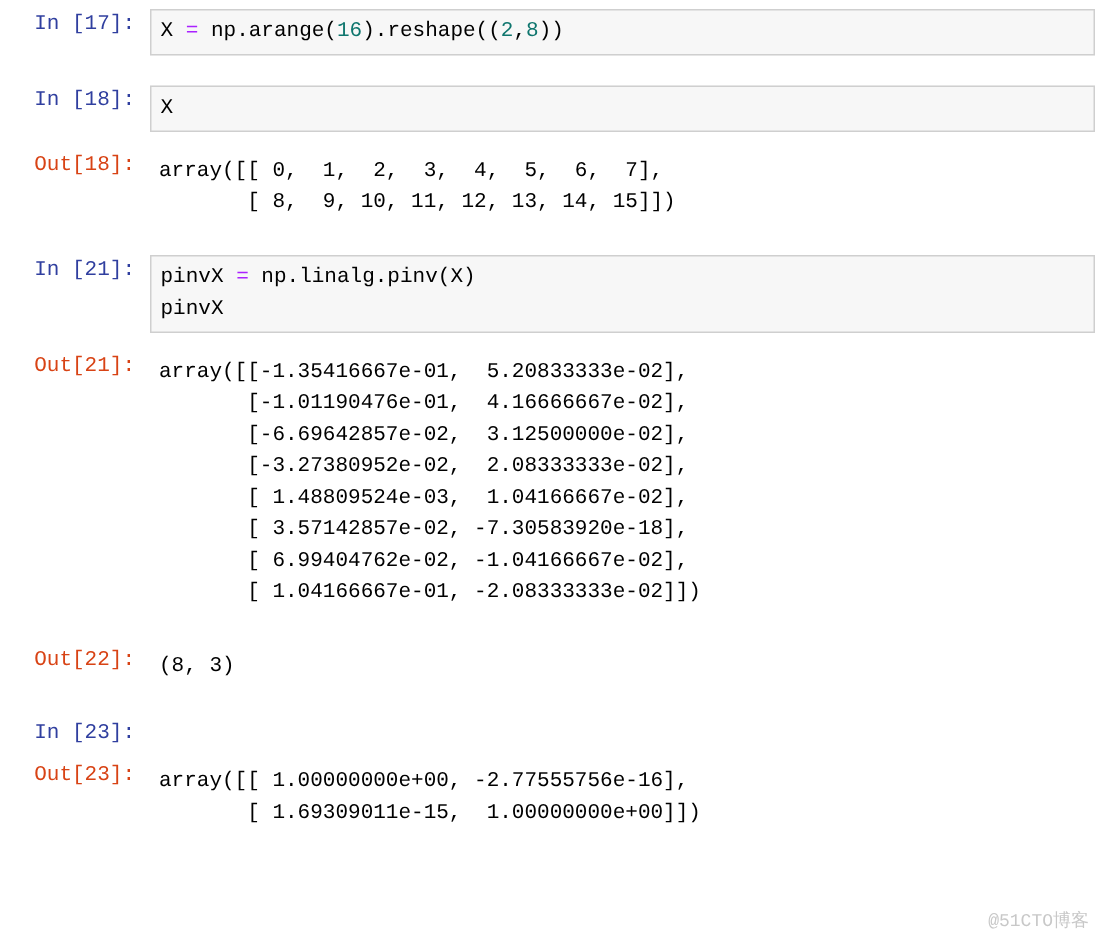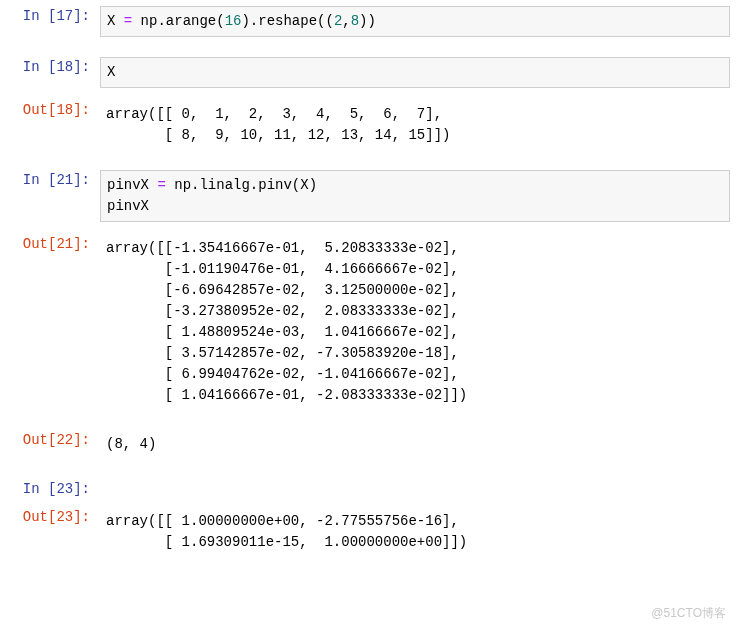--- a/index.html
+++ b/index.html
@@ -40,21 +40,21 @@
       margin: 2px 8px 2px 0;
     }
     .tok-op { color: #aa22ff; }
     .tok-num { color: #0f766e; }
     .watermark {
       position: fixed;
       right: 12px;
       bottom: 6px;
       color: #c8c8c8;
       font-size: 12px;
-      font-family: Liberation Sans, sans-serif;
+      font-family: Liberation Mono, monospace;
     }
     .gap { height: 8px; }
   </style>
 </head>
 <body>
 
 <div id="root">
     <div class="cell">
       <div class="prompt prompt-in">In  [17]:</div>
       <div class="content input-area">X <span class="tok-op">=</span> np.arange(<span class="tok-num">16</span>).reshape((<span class="tok-num">2</span>,<span class="tok-num">8</span>))</div>
@@ -82,21 +82,21 @@
        [-6.69642857e-02,  3.12500000e-02],
        [-3.27380952e-02,  2.08333333e-02],
        [ 1.48809524e-03,  1.04166667e-02],
        [ 3.57142857e-02, -7.30583920e-18],
        [ 6.99404762e-02, -1.04166667e-02],
        [ 1.04166667e-01, -2.08333333e-02]])</div>
     </div>
     <div class="gap"></div>
     <div class="cell">
       <div class="prompt prompt-out">Out[22]:</div>
-      <div class="content output-area">(8, 4)</div>
+      <div class="content output-area">(8, 3)</div>
     </div>
     <div class="gap"></div>
     <div class="cell">
       <div class="prompt prompt-in">In  [23]:</div>
     </div>
     <div class="cell">
       <div class="prompt prompt-out">Out[23]:</div>
       <div class="content output-area">array([[ 1.00000000e+00, -2.77555756e-16],
        [ 1.69309011e-15,  1.00000000e+00]])</div>
     </div>

